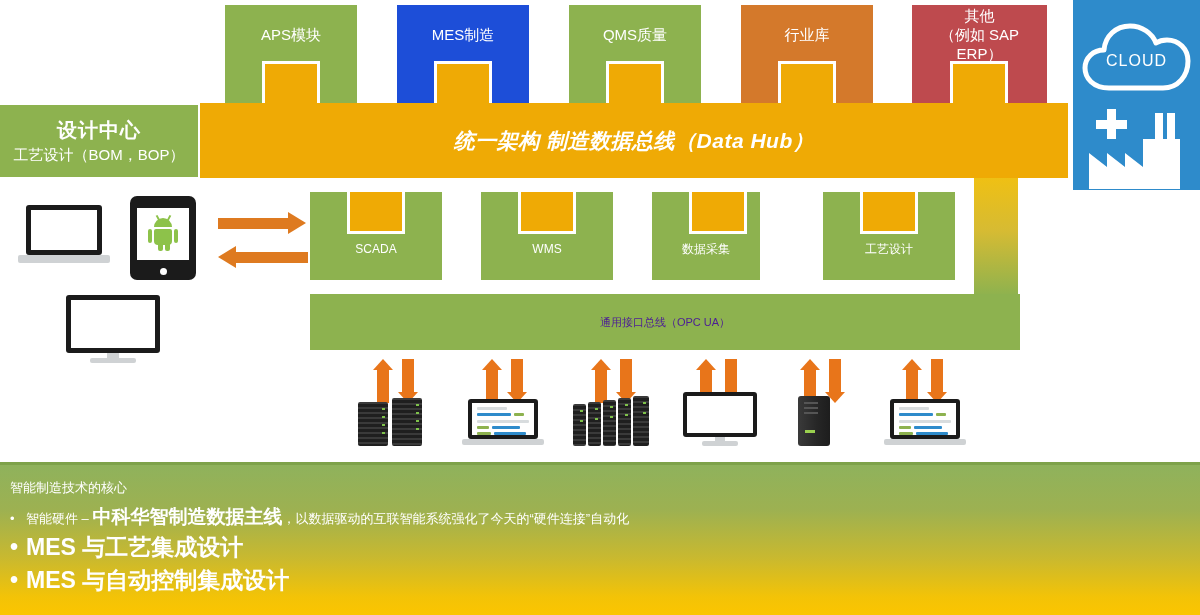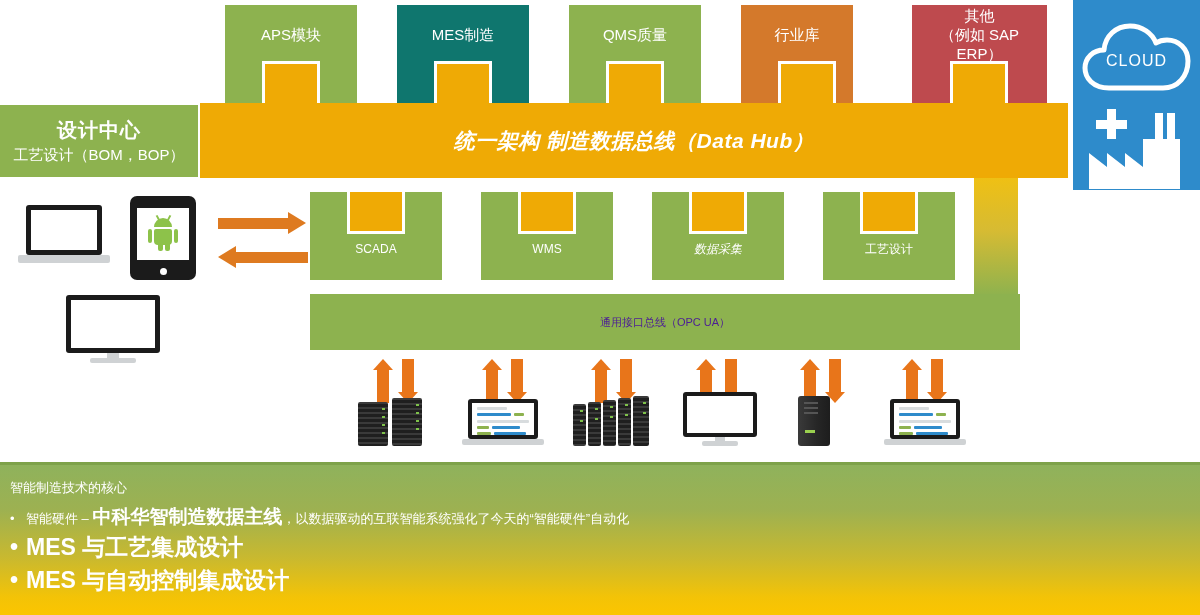--- a/index.html
+++ b/index.html
@@ -12,21 +12,21 @@
 
   
   .box{position:absolute;box-sizing:border-box;display:flex;align-items:center;
        justify-content:center;text-align:center;color:#fff;line-height:1.25;}
   .box .lbl{position:relative;z-index:3;padding:0 4px;}
 
   
   .toprow{height:98px;font-size:15px;}
   .toprow .lbl{margin-bottom:37px;}
   .green{background:#8DB24F;}
-  .amber{background:#0f766e;}
+  .amber{background:#1d4ed8;}
   .dorange{background:#D4792B;}
   .red{background:#BE4A4E;}
 
   
   .notch{position:absolute;bottom:0;width:58px;height:42px;
          background:#EFAA05;border:3px solid #fff;border-bottom:none;
          box-sizing:border-box;z-index:2;}
 
   
   .notch-dn{position:absolute;top:0;width:58px;height:42px;
@@ -148,21 +148,21 @@
   <div class="box toprow amber" style="left:397px;top:5px;width:132px;">
     <span class="lbl">MES制造</span>
     <span class="notch" style="left:37px;"></span>
   </div>
 
   <div class="box toprow green" style="left:569px;top:5px;width:132px;">
     <span class="lbl">QMS质量</span>
     <span class="notch" style="left:37px;"></span>
   </div>
 
-  <div class="box toprow dorange" style="left:741px;top:5px;width:112px;">
+  <div class="box toprow dorange" style="left:741px;top:5px;width:132px;">
     <span class="lbl">行业库</span>
     <span class="notch" style="left:37px;"></span>
   </div>
 
   <div class="box toprow red" style="left:912px;top:5px;width:135px;white-space:pre-line;">
     <span class="lbl">其他
 （例如 SAP ERP）</span>
     <span class="notch" style="left:38px;"></span>
   </div>
 
@@ -178,21 +178,21 @@
   <div class="box midrow green" style="left:310px;top:180px;width:132px;">
     <span class="lbl">SCADA</span>
     <span class="notch-dn" style="left:37px;"></span>
   </div>
 
   <div class="box midrow green" style="left:481px;top:180px;width:132px;">
     <span class="lbl">WMS</span>
     <span class="notch-dn" style="left:37px;"></span>
   </div>
 
-  <div class="box midrow green" style="left:652px;top:180px;width:132px;font-style:italic;">
+  <div class="box midrow green" style="left:652px;top:180px;width:108px;">
     <span class="lbl">数据采集</span>
     <span class="notch-dn" style="left:37px;"></span>
   </div>
 
   <div class="box midrow green" style="left:823px;top:180px;width:132px;">
     <span class="lbl">工艺设计</span>
     <span class="notch-dn" style="left:37px;"></span>
   </div>
 
   <div id="right-connector"></div>
@@ -394,21 +394,21 @@
     </div>
     <div class="lapbase" style="left:0;top:40px;width:82px;height:6px;"></div>
   </div>
 
   <div id="bottom-panel">
     <div class="heading">智能制造技术的核心</div>
 
     <div class="li l1">
       <span class="bullet">•</span>
       <span>
-        <span>智能硬件 – </span><span class="strong">中科华智制造数据主线</span><span>，以数据驱动的互联智能系统强化了今天的“智能硬件”自动化</span>
+        <span>智能硬件 – </span><span class="strong">中科华智制造数据主线</span><span>，以数据驱动的互联智能系统强化了今天的“硬件连接”自动化</span>
       </span>
     </div>
 
     <div class="li l2">
       <span class="bullet">•</span>
       <span>MES 与工艺集成设计</span>
     </div>
 
     <div class="li l2">
       <span class="bullet">•</span>

